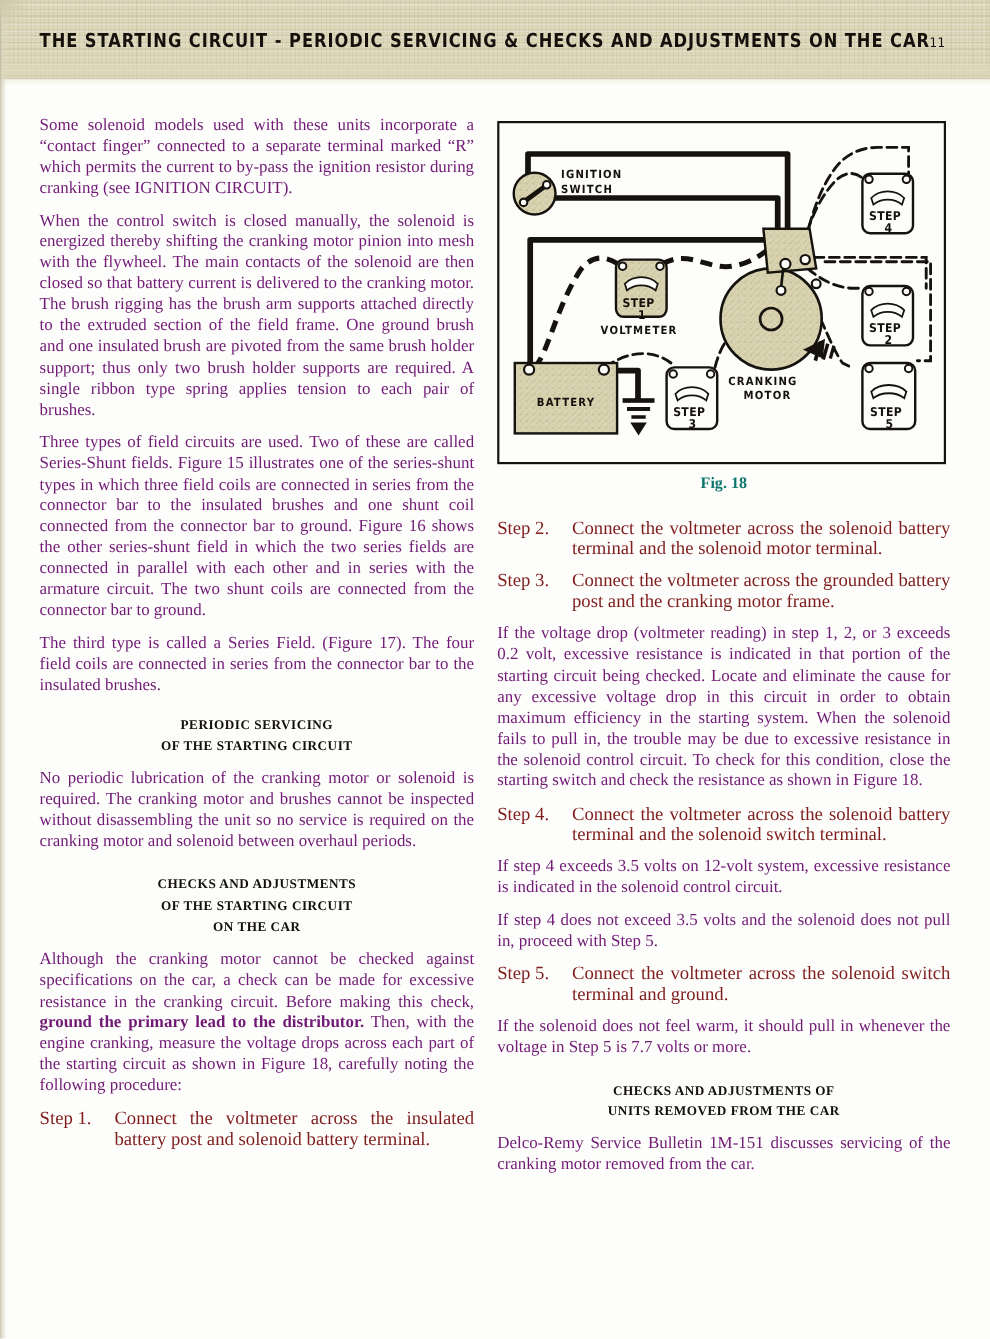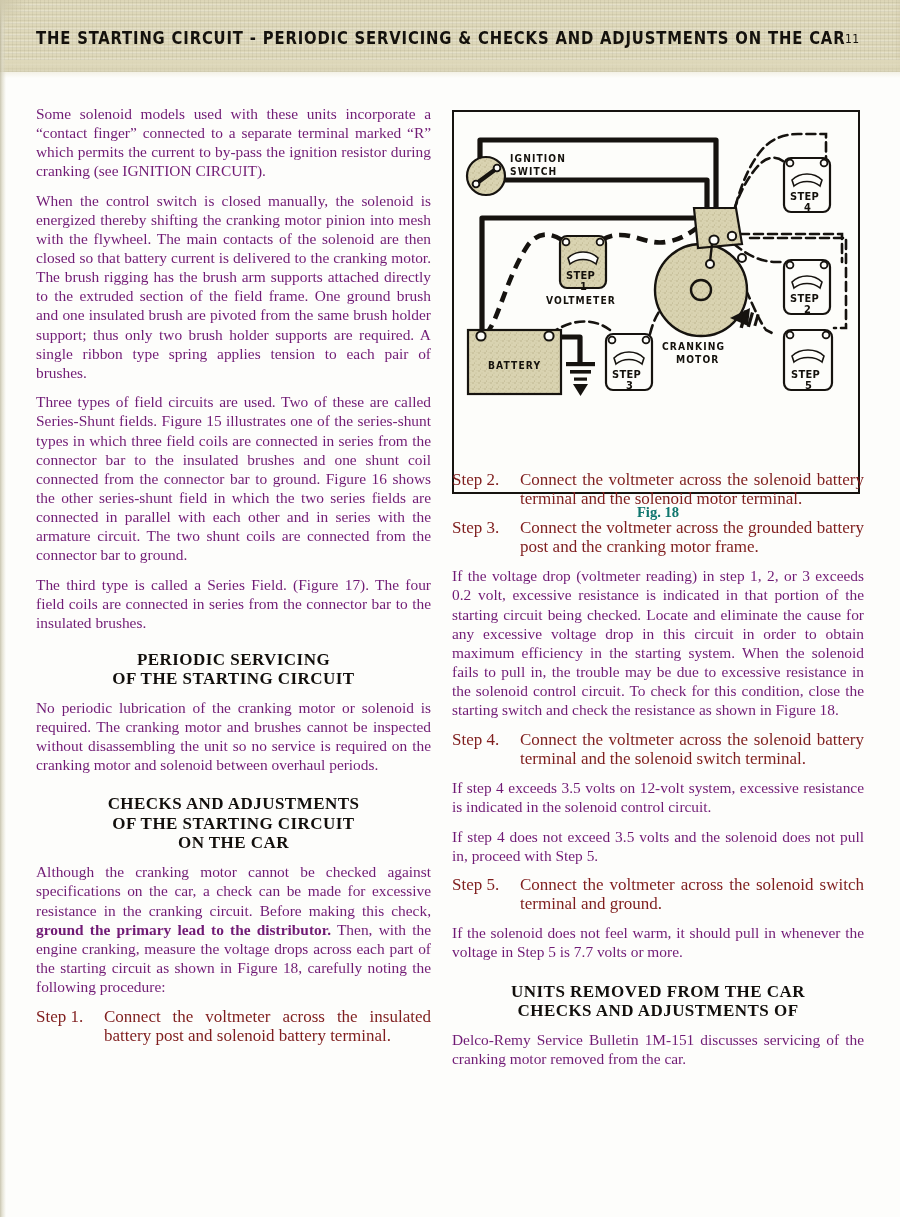--- a/index.html
+++ b/index.html
@@ -93,21 +93,21 @@
     text-align: justify;
     text-justify: inter-word;
     hyphens: none;
     color: #701a75;
   }
   p.body.last { margin-bottom: 11px; }
 
   .sec-head {
     text-align: center;
     font-weight: 700;
-    font-size: 17px;
+    font-size: 12px;
     line-height: 19.4px;
     letter-spacing: .45px;
     margin: 18px 0 9px 0;
     color: #120f0c;
   }
   .sec-head.tight { margin-top: 20px; margin-bottom: 10px;}
 
   
   .step {
     position: relative;
@@ -133,21 +133,21 @@
   
   #figure-wrap {
     position: absolute;
     left: 452px;
     top: 110px;
     width: 412px;
   }
   #fig-box {
     position: relative;
     width: 408px;
-    height: 384px;
+    height: 312px;
     border: 2px solid #16130f;
     background: #fdfdfa;
     box-sizing: border-box;
   }
   #fig-caption {
     text-align: center;
     font-weight: 700;
     font-size: 14.6px;
     margin-top: 10px;
     color: #0f766e;
@@ -379,20 +379,20 @@
     <p class="body">If step 4 does not exceed 3.5 volts and the solenoid does not pull in, proceed with Step 5.</p>
 
     <div class="step">
       <span class="lbl">Step 5.</span>
       <span class="txt">Connect the voltmeter across the solenoid switch terminal and ground.</span>
     </div>
 
     <p class="body">If the solenoid does not feel warm, it should pull in whenever the voltage in Step 5 is 7.7 volts or more.</p>
 
     <div class="sec-head tight">
+      <div>CHECKS AND ADJUSTMENTS OF</div>
       <div>UNITS REMOVED FROM THE CAR</div>
-      <div>CHECKS AND ADJUSTMENTS OF</div>
     </div>
 
     <p class="body last">Delco-Remy Service Bulletin 1M-151 discusses servicing of the cranking motor removed from the car.</p>
   </div>
 
 </div>
 
 </body></html>

